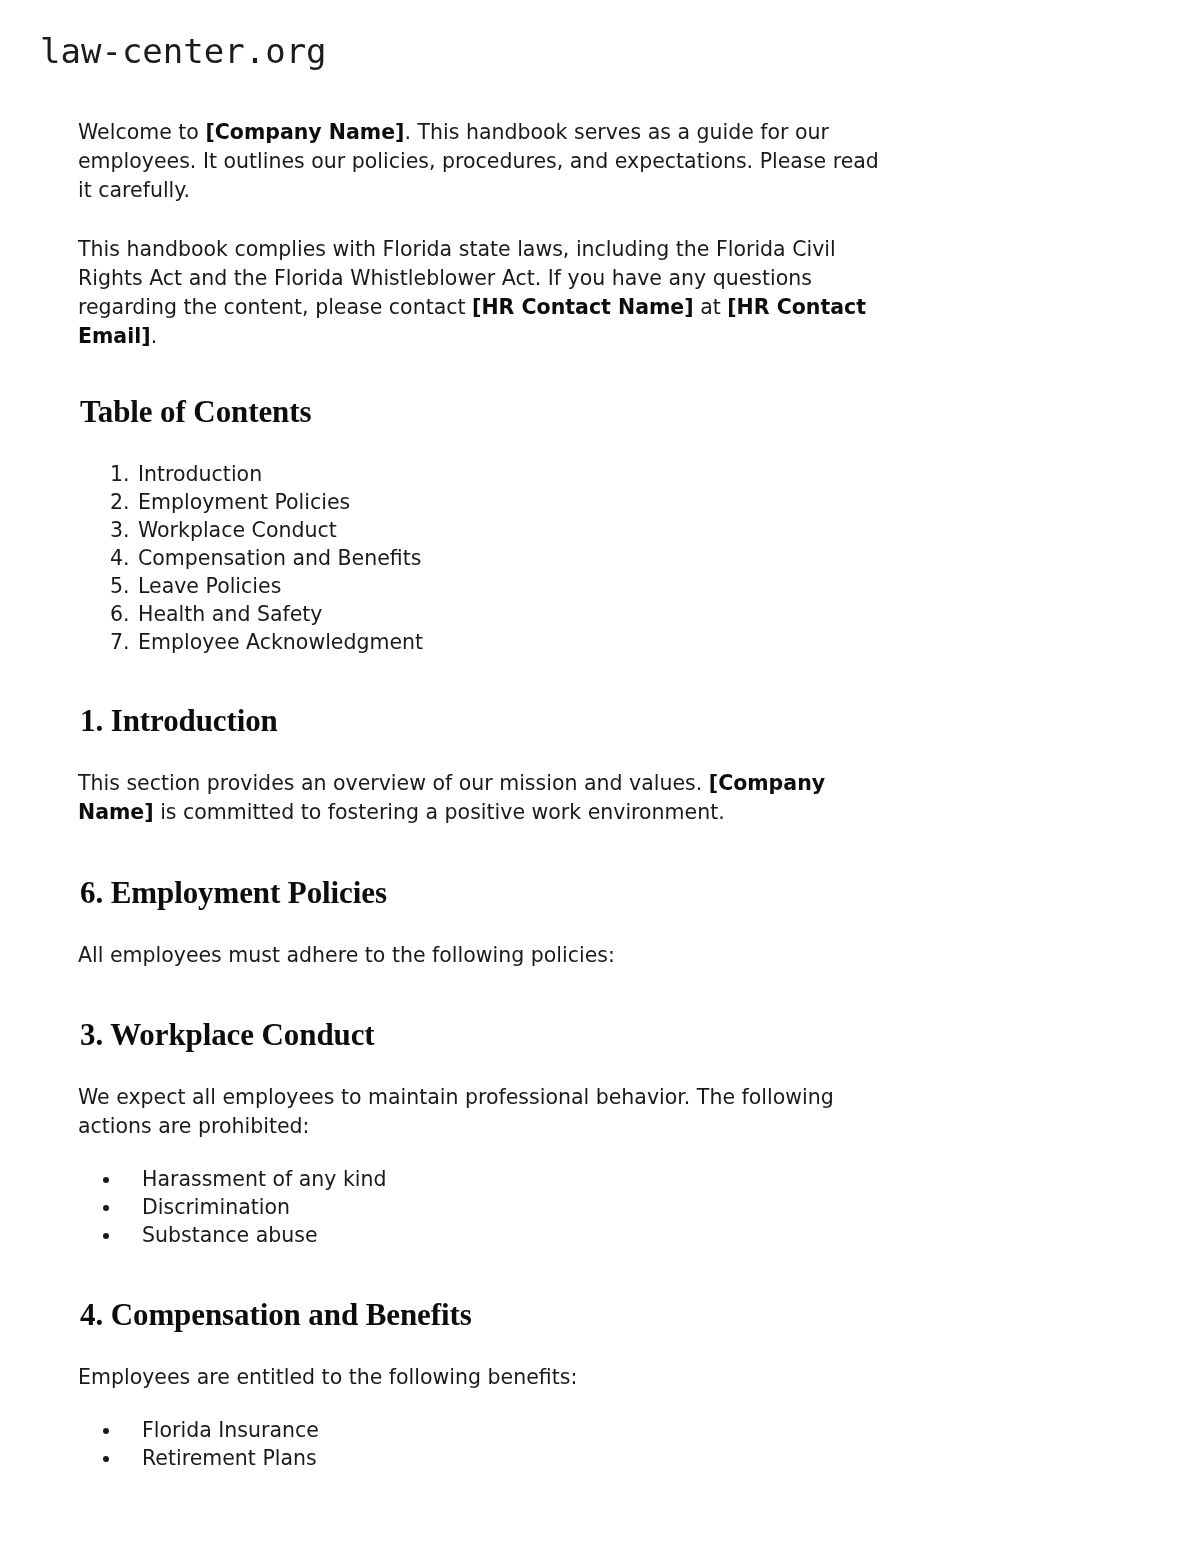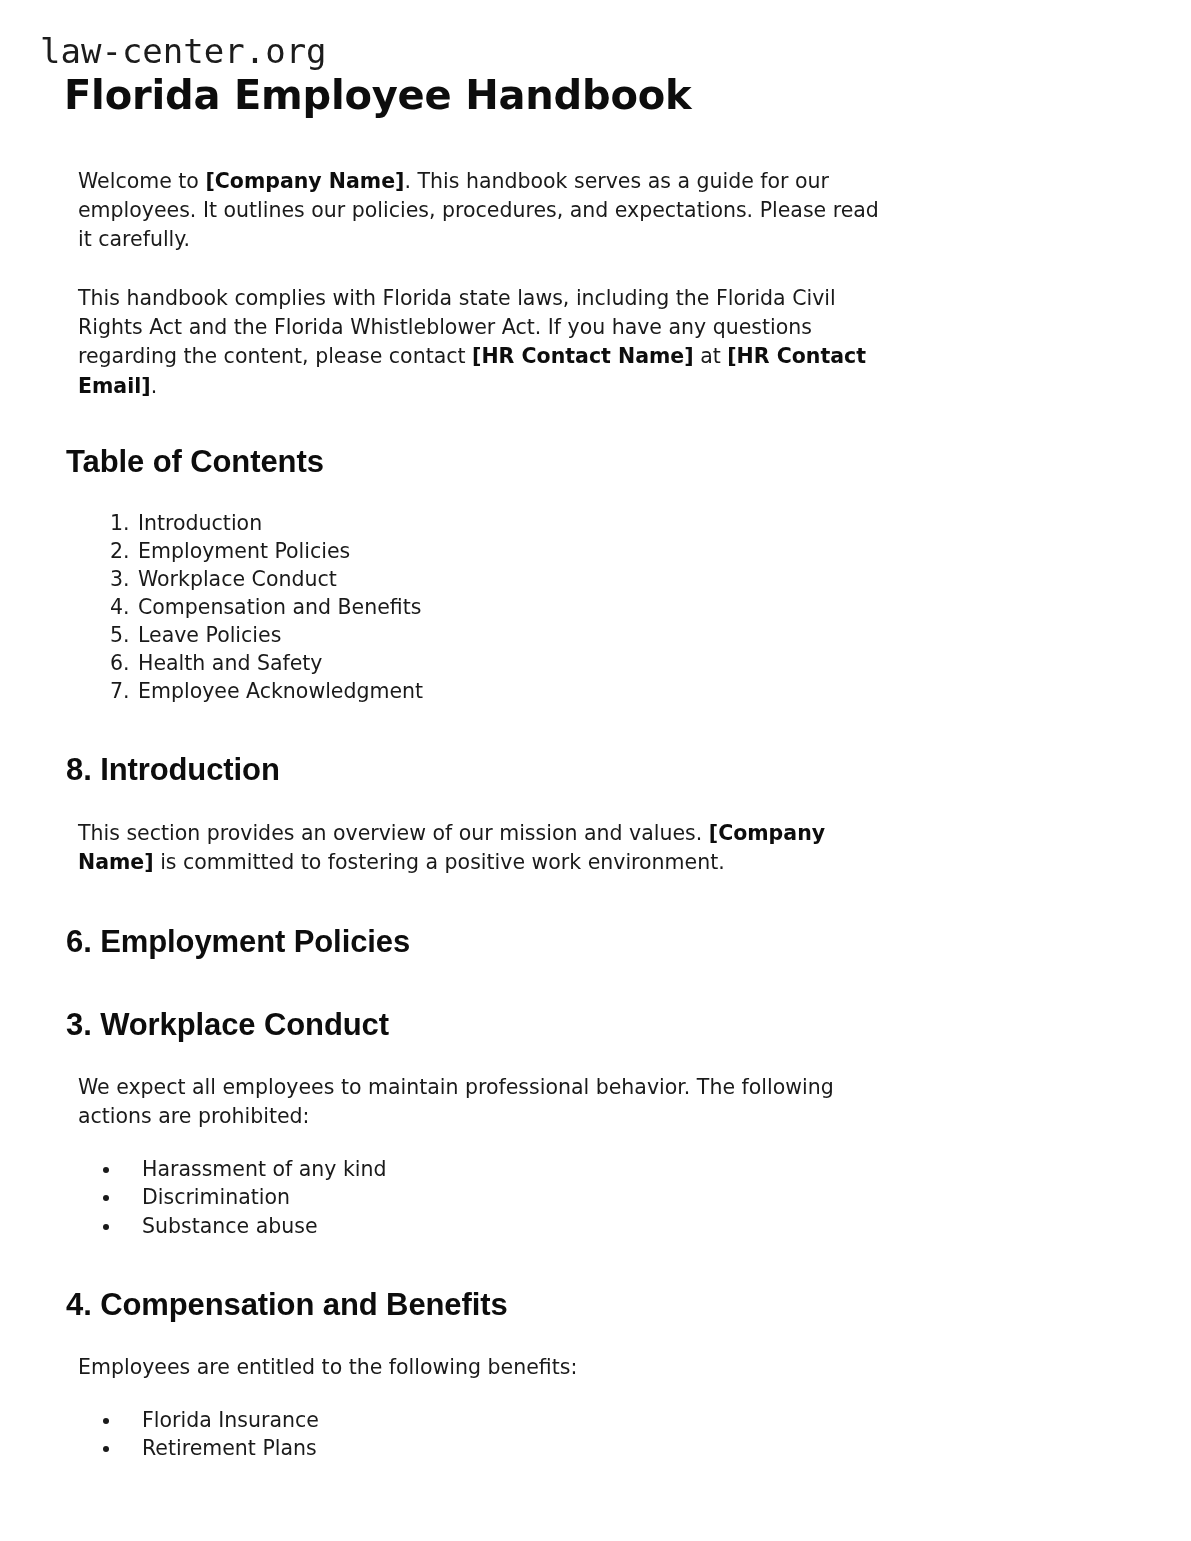--- a/index.html
+++ b/index.html
@@ -60,26 +60,26 @@
     line-height: 1.42;
     color: #1a1a1a;
     margin: 14px;
   }
   p.para.first { margin-top: 48px; }
   p.para.gap   { margin-top: 30px; }
   p.para b { font-weight: 700; color: #0d0d0d; }
 
   
   h2.sec-head {
-    font-family: Liberation Sans, sans-serif;
+    font-family: Liberation Serif, serif;
     font-size: 31px;
     font-weight: 700;
     line-height: 1.2;
     color: #0d0d0d;
-    margin: 2px;
+    margin: 16px;
     letter-spacing: -0.1px;
   }
   h2.toc-head { margin-top: 42px; }
   h2.num-head { margin-top: 46px; }
 
   
   ol.toc-list {
     font-family: "DejaVu Sans", sans-serif;
     font-size: 20.5px;
     line-height: 1.37;
@@ -106,21 +106,20 @@
   p.sec-para { margin-top: 30px; }
 </style>
 </head>
 <body>
 
 <div class="page">
   <div class="content">
 
     <div class="site-name">law-center.org</div>
 
-    <h1 class="doc-title">Florida Employee Handbook</h1>
 
     <p class="para first">
       <span>Welcome to </span><b>[Company Name]</b><span>. This handbook serves as a guide for our employees. It outlines our policies, procedures, and expectations. Please read it carefully.</span>
     </p>
 
     <p class="para gap">
       <span>This handbook complies with Florida state laws, including the Florida Civil Rights Act and the Florida Whistleblower Act. If you have any questions regarding the content, please contact </span><b>[HR Contact Name]</b><span> at </span><b>[HR Contact Email]</b><span>.</span>
     </p>
 
     <h2 class="sec-head toc-head">Table of Contents</h2>
@@ -128,26 +127,27 @@
     <ol class="toc-list">
       <li>Introduction</li>
       <li>Employment Policies</li>
       <li>Workplace Conduct</li>
       <li>Compensation and Benefits</li>
       <li>Leave Policies</li>
       <li>Health and Safety</li>
       <li>Employee Acknowledgment</li>
     </ol>
 
-    <h2 class="sec-head num-head">8. Introduction</h2>
+    <h2 class="sec-head num-head">1. Introduction</h2>
     <p class="para sec-para">
       <span>This section provides an overview of our mission and values. </span><b>[Company Name]</b><span> is committed to fostering a positive work environment.</span>
     </p>
 
     <h2 class="sec-head num-head">6. Employment Policies</h2>
+    <p class="para sec-para">All employees must adhere to the following policies:</p>
 
     <h2 class="sec-head num-head">3. Workplace Conduct</h2>
     <p class="para sec-para">We expect all employees to maintain professional behavior. The following actions are prohibited:</p>
     <ul class="bullet-list">
       <li>Harassment of any kind</li>
       <li>Discrimination</li>
       <li>Substance abuse</li>
     </ul>
 
     <h2 class="sec-head num-head">4. Compensation and Benefits</h2>

